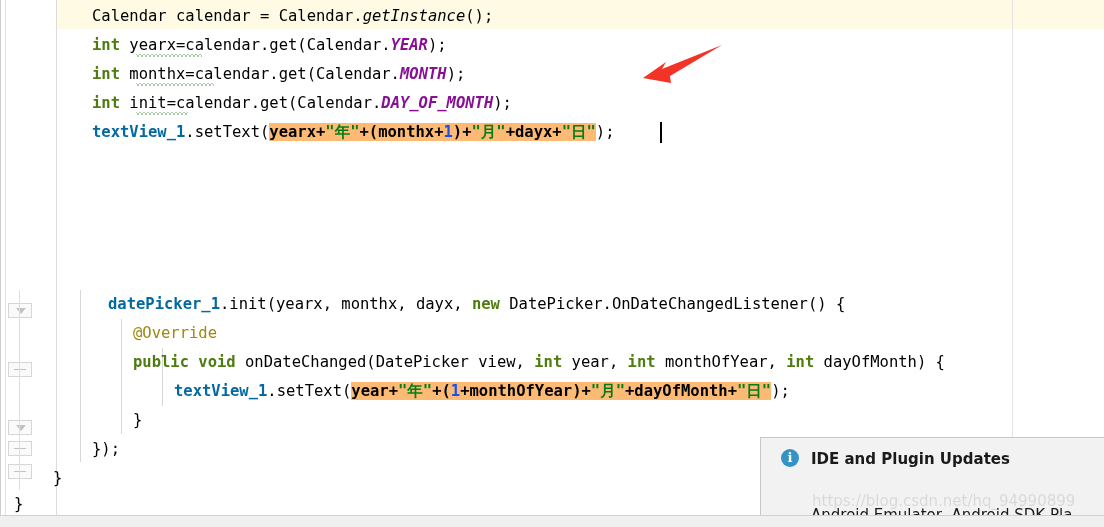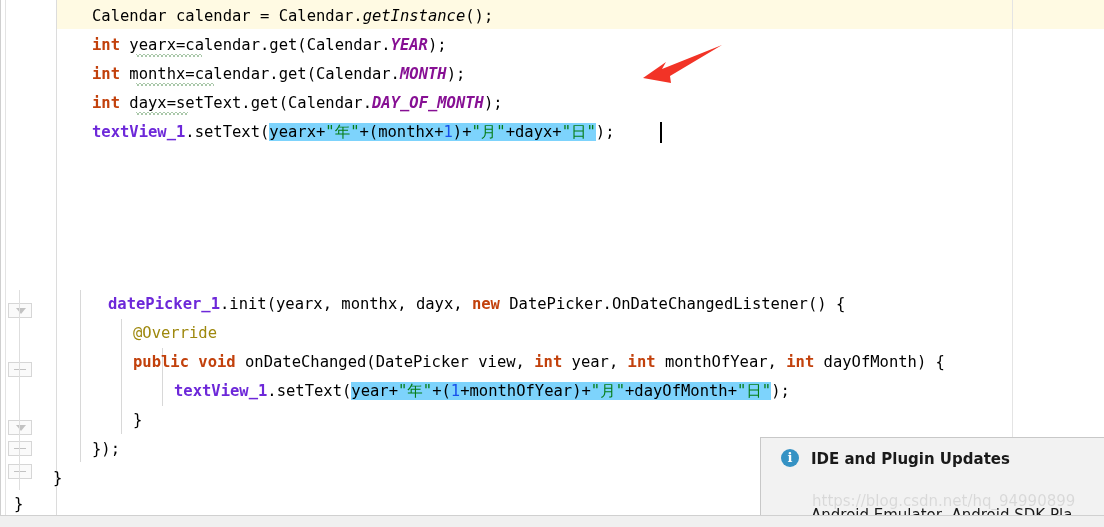--- a/index.html
+++ b/index.html
@@ -89,26 +89,27 @@
   .row-highlight {
     position: absolute;
     left: 6px;
     width: 1098px;
     height: 29px;
     background: #fffae3;
   }
 
   
   .arg-hl {
-    background: #7dd3fc;
-  }
-
-  
-  .kw      { color: #c2410c; font-weight: bold; }      
-  .fld     { color: #6d28d9; font-weight: bold; }      
+    background: #fdba74;
+    font-weight: bold;
+  }
+
+  
+  .kw      { color: #4d7c0f; font-weight: bold; }      
+  .fld     { color: #0369a1; font-weight: bold; }      
   .stat    { color: #871094; font-weight: bold; font-style: italic; text-align: right; } 
   .statm   { color: #000000; font-style: italic; }     
   .str     { color: #067d17; }                         
   .num     { color: #1750eb; }                         
   .anno    { color: #9e880d; }                         
   .cmt     { color: #8c8c8c; font-style: italic; }     
 
   
   .squig {
     position: absolute;
@@ -275,21 +276,21 @@
   <div id="guide-host">
       <div class="indent-guide" style="left: 80px; top: 290px; height: 172px;"></div>
       <div class="indent-guide" style="left: 121px; top: 319px; height: 115px;"></div>
       <div class="indent-guide" style="left: 162px; top: 348px; height: 58px;"></div>
     </div>
 
   <div class="code-layer" id="code-host">
       <div class="line" style="left: 92px; top: 2px;"><span class="txt plain">Calendar calendar = Calendar.</span><span class="txt statm">getInstance</span><span class="txt plain">();</span></div>
       <div class="line" style="left: 92px; top: 31px;"><span class="txt kw">int</span><span class="txt plain"> yearx=calendar.get(Calendar.</span><span class="txt stat">YEAR</span><span class="txt plain">);</span></div>
       <div class="line" style="left: 92px; top: 60px;"><span class="txt kw">int</span><span class="txt plain"> monthx=calendar.get(Calendar.</span><span class="txt stat">MONTH</span><span class="txt plain">);</span></div>
-      <div class="line" style="left: 92px; top: 89px;"><span class="txt kw">int</span><span class="txt plain"> dayx=setText.get(Calendar.</span><span class="txt stat">DAY_OF_MONTH</span><span class="txt plain">);</span></div>
+      <div class="line" style="left: 92px; top: 89px;"><span class="txt kw">int</span><span class="txt plain"> init=calendar.get(Calendar.</span><span class="txt stat">DAY_OF_MONTH</span><span class="txt plain">);</span></div>
       <div class="line" style="left: 92px; top: 118px;"><span class="txt fld">textView_1</span><span class="txt plain">.setText(</span><span class="txt arg-hl plain">yearx+</span><span class="txt arg-hl str">"年"</span><span class="txt arg-hl plain">+(monthx+</span><span class="txt arg-hl num">1</span><span class="txt arg-hl plain">)+</span><span class="txt arg-hl str">"月"</span><span class="txt arg-hl plain">+dayx+</span><span class="txt arg-hl str">"日"</span><span class="txt plain">);</span></div>
       <div class="line" style="left: 92px; top: 290px; margin-left: 16px;"><span class="txt fld">datePicker_1</span><span class="txt plain">.init(yearx, monthx, dayx, </span><span class="txt kw">new</span><span class="txt plain"> DatePicker.OnDateChangedListener() {</span></div>
       <div class="line" style="left: 133px; top: 319px;"><span class="txt anno">@Override</span></div>
       <div class="line" style="left: 133px; top: 348px;"><span class="txt kw">public void</span><span class="txt plain"> onDateChanged(DatePicker view, </span><span class="txt kw">int</span><span class="txt plain"> year, </span><span class="txt kw">int</span><span class="txt plain"> monthOfYear, </span><span class="txt kw">int</span><span class="txt plain"> dayOfMonth) {</span></div>
       <div class="line" style="left: 174px; top: 377px;"><span class="txt fld">textView_1</span><span class="txt plain">.setText(</span><span class="txt arg-hl plain">year+</span><span class="txt arg-hl str">"年"</span><span class="txt arg-hl plain">+(</span><span class="txt arg-hl num">1</span><span class="txt arg-hl plain">+monthOfYear)+</span><span class="txt arg-hl str">"月"</span><span class="txt arg-hl plain">+dayOfMonth+</span><span class="txt arg-hl str">"日"</span><span class="txt plain">);</span></div>
       <div class="line" style="left: 133px; top: 406px;"><span class="txt plain">}</span></div>
       <div class="line" style="left: 92px; top: 435px;"><span class="txt plain">});</span></div>
       <div class="line" style="left: 53px; top: 464px;"><span class="txt plain">}</span></div>
       <div class="line" style="left: 14px; top: 490px;"><span class="txt plain">}</span></div>
     </div>

